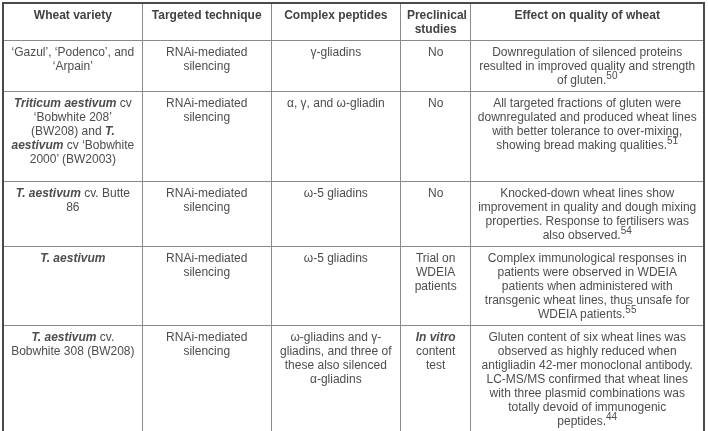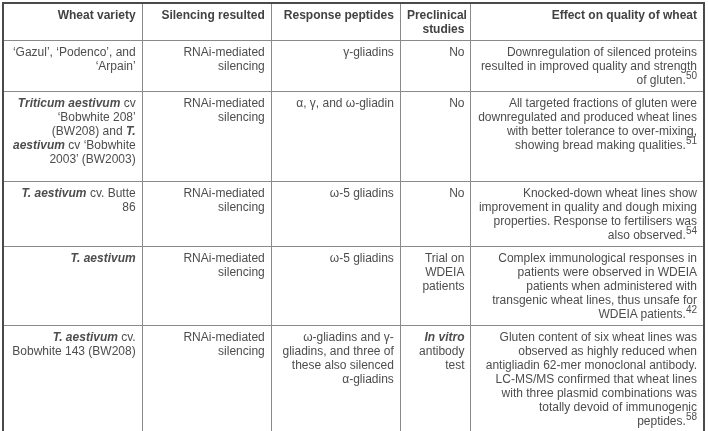--- a/index.html
+++ b/index.html
@@ -18,21 +18,21 @@
     table-layout: fixed;
     border-collapse: collapse;
     border: 2px solid #4a4a4a;
     color: #4d4d4d;
     font-size: 12px;
     line-height: 14px;
   }
   th, td {
     border: 1px solid #8a8a8a;
     vertical-align: top;
-    text-align: right;
+    text-align: center;
     padding: 4px 6px;
     overflow: hidden;
     margin-left: 46px;
   }
   thead th {
     font-weight: bold;
     color: #424242;
   }
   thead tr      { height: 34px; }
   tbody tr:nth-child(1) { height: 49px; }
@@ -55,57 +55,57 @@
     <colgroup>
         <col style="width: 138px;">
         <col style="width: 128px;">
         <col style="width: 128px;">
         <col style="width: 70px;">
         <col style="width: 231px;">
       </colgroup>
     <thead>
       <tr>
           <th>Wheat variety</th>
-          <th>Silencing resulted</th>
-          <th>Response peptides</th>
+          <th>Targeted technique</th>
+          <th>Complex peptides</th>
           <th>Preclinical studies</th>
           <th>Effect on quality of wheat</th>
         </tr>
     </thead>
     <tbody>
         <tr>
           <td><span>‘Gazul’, ‘Podenco’, and ‘Arpain’</span></td>
           <td><span>RNAi-mediated silencing</span></td>
           <td><span>γ-gliadins</span></td>
           <td><span>No</span></td>
           <td><span>Downregulation of silenced proteins resulted in improved quality and strength of gluten.</span><sup>50</sup></td>
         </tr>
         <tr>
-          <td><i>Triticum aestivum</i><span> cv ‘Bobwhite 208’ (BW208) and </span><i>T. aestivum</i><span> cv ‘Bobwhite 2003’ (BW2003)</span></td>
+          <td><i>Triticum aestivum</i><span> cv ‘Bobwhite 208’ (BW208) and </span><i>T. aestivum</i><span> cv ‘Bobwhite 2000’ (BW2003)</span></td>
           <td><span>RNAi-mediated silencing</span></td>
           <td><span>α, γ, and ω-gliadin</span></td>
           <td><span>No</span></td>
           <td><span>All targeted fractions of gluten were downregulated and produced wheat lines with better tolerance to over-mixing, showing bread making qualities.</span><sup>51</sup></td>
         </tr>
         <tr>
           <td><i>T. aestivum</i><span> cv. Butte 86</span></td>
           <td><span>RNAi-mediated silencing</span></td>
           <td><span>ω-5 gliadins</span></td>
           <td><span>No</span></td>
           <td><span>Knocked-down wheat lines show improvement in quality and dough mixing properties. Response to fertilisers was also observed.</span><sup>54</sup></td>
         </tr>
         <tr>
           <td><i>T. aestivum</i></td>
           <td><span>RNAi-mediated silencing</span></td>
           <td><span>ω-5 gliadins</span></td>
           <td><span>Trial on WDEIA patients</span></td>
-          <td><span>Complex immunological responses in patients were observed in WDEIA patients when administered with transgenic wheat lines, thus unsafe for WDEIA patients.</span><sup>42</sup></td>
+          <td><span>Complex immunological responses in patients were observed in WDEIA patients when administered with transgenic wheat lines, thus unsafe for WDEIA patients.</span><sup>55</sup></td>
         </tr>
         <tr>
-          <td><i>T. aestivum</i><span> cv. Bobwhite 143 (BW208)</span></td>
+          <td><i>T. aestivum</i><span> cv. Bobwhite 308 (BW208)</span></td>
           <td><span>RNAi-mediated silencing</span></td>
           <td><span>ω-gliadins and γ-gliadins, and three of these also silenced α-gliadins</span></td>
-          <td><i>In vitro</i><span> antibody test</span></td>
-          <td><span>Gluten content of six wheat lines was observed as highly reduced when antigliadin 62-mer monoclonal antibody. LC-MS/MS confirmed that wheat lines with three plasmid combinations was totally devoid of immunogenic peptides.</span><sup>58</sup></td>
+          <td><i>In vitro</i><span> content test</span></td>
+          <td><span>Gluten content of six wheat lines was observed as highly reduced when antigliadin 42-mer monoclonal antibody. LC-MS/MS confirmed that wheat lines with three plasmid combinations was totally devoid of immunogenic peptides.</span><sup>44</sup></td>
         </tr>
       </tbody>
   </table>
 </div>
 
 </body></html>

